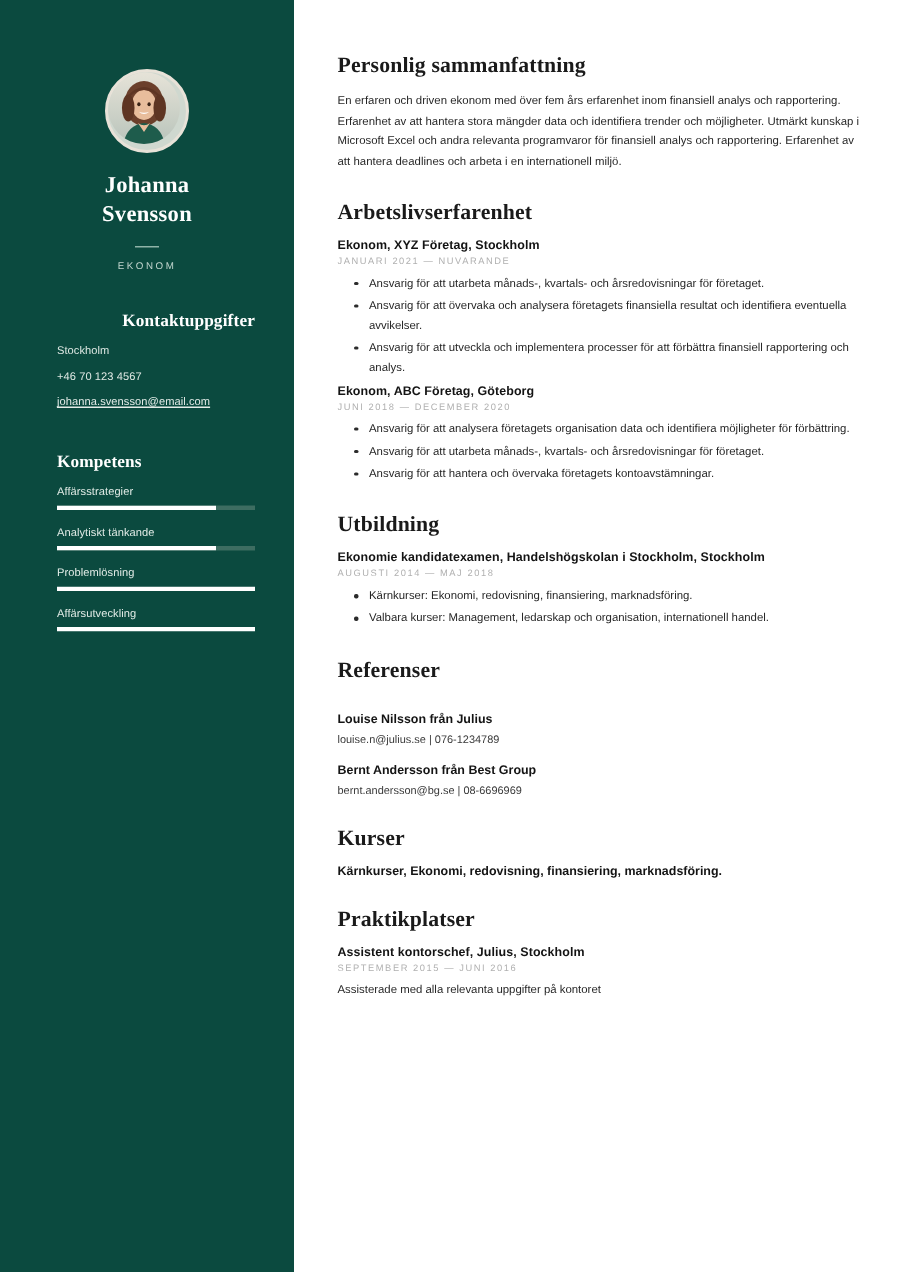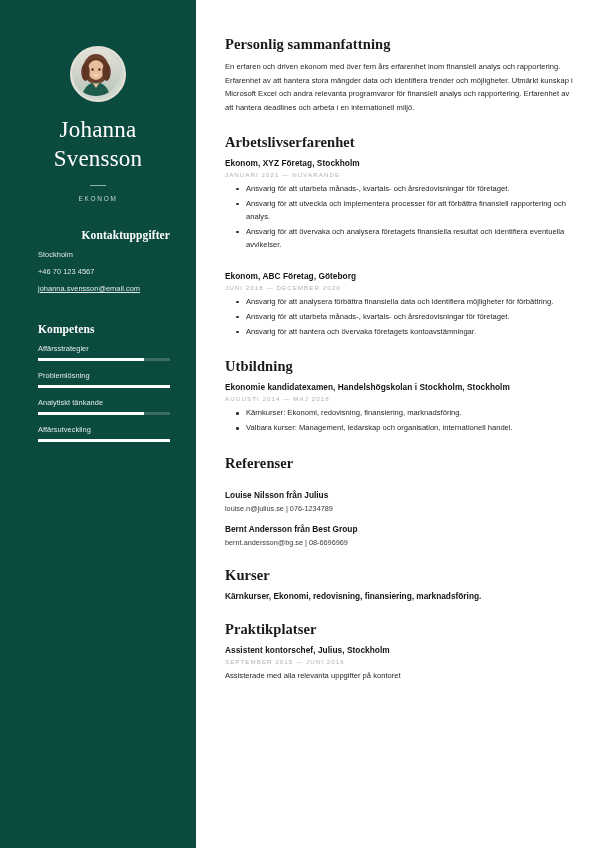--- a/index.html
+++ b/index.html
@@ -44,22 +44,22 @@
     border: 2px solid #e8e2d8;
     overflow: hidden;
     position: relative;
     background: #cfd8cf;
   }
   .avatar svg { display: block; }
 
   .name {
     text-align: center;
     font-family: "Liberation Serif", serif;
-    font-size: 23px;
-    font-weight: 400;
+    font-size: 15px;
+    font-weight: 700;
     line-height: 1.28;
     margin-top: 13px;
     letter-spacing: .2px;
     color: #ffffff;
   }
   .divider-sm {
     width: 16px;
     height: 1px;
     background: #8fb3a8;
     margin: 11px auto 0 auto;
@@ -137,21 +137,21 @@
   .sec + .sec .sec-title { margin-top: 20px; }
 
   .body-text {
     font-size: 7.6px;
     line-height: 1.78;
     color: #262626;
     margin: 0;
     letter-spacing: .02px;
   }
 
-  .entry { margin-top: 20px; }
+  .entry { margin-top: 4px; }
   .entry:first-of-type { margin-top: 2px; }
   .entry-title {
     font-size: 8.3px;
     font-weight: 700;
     color: #141414;
     margin: 0 0 3px 0;
     letter-spacing: .05px;
   }
   .entry-date {
     font-size: 6.2px;
@@ -262,29 +262,29 @@
 
       <h2 class="side-h skills">Kompetens</h2>
 
       <div class="skill">
         <div class="skill-label">Affärsstrategier</div>
         <div class="skill-track">
           <div class="skill-fill" style="width: 80%;"></div>
         </div>
       </div>
       <div class="skill">
+        <div class="skill-label">Analytiskt tänkande</div>
+        <div class="skill-track">
+          <div class="skill-fill" style="width: 80%;"></div>
+        </div>
+      </div>
+      <div class="skill">
         <div class="skill-label">Problemlösning</div>
         <div class="skill-track">
           <div class="skill-fill" style="width: 100%;"></div>
-        </div>
-      </div>
-      <div class="skill">
-        <div class="skill-label">Analytiskt tänkande</div>
-        <div class="skill-track">
-          <div class="skill-fill" style="width: 80%;"></div>
         </div>
       </div>
       <div class="skill">
         <div class="skill-label">Affärsutveckling</div>
         <div class="skill-track">
           <div class="skill-fill" style="width: 100%;"></div>
         </div>
       </div>
     </div>
   </aside>
@@ -297,30 +297,30 @@
     </section>
 
     <section class="sec">
       <h1 class="sec-title">Arbetslivserfarenhet</h1>
 
       <div class="entry">
         <div class="entry-title">Ekonom, XYZ Företag, Stockholm</div>
         <div class="entry-date">JANUARI 2021 — NUVARANDE</div>
         <ul class="bullets">
           <li>Ansvarig för att utarbeta månads-, kvartals- och årsredovisningar för företaget.</li>
+          <li>Ansvarig för att övervaka och analysera företagets finansiella resultat och identifiera eventuella avvikelser.</li>
           <li>Ansvarig för att utveckla och implementera processer för att förbättra finansiell rapportering och analys.</li>
-          <li>Ansvarig för att övervaka och analysera företagets finansiella resultat och identifiera eventuella avvikelser.</li>
         </ul>
       </div>
 
       <div class="entry">
         <div class="entry-title">Ekonom, ABC Företag, Göteborg</div>
         <div class="entry-date">JUNI 2018 — DECEMBER 2020</div>
         <ul class="bullets">
-          <li>Ansvarig för att analysera förbättra finansiella data och identifiera möjligheter för förbättring.</li>
+          <li>Ansvarig för att analysera företagets organisation data och identifiera möjligheter för förbättring.</li>
           <li>Ansvarig för att utarbeta månads-, kvartals- och årsredovisningar för företaget.</li>
           <li>Ansvarig för att hantera och övervaka företagets kontoavstämningar.</li>
         </ul>
       </div>
     </section>
 
     <section class="sec">
       <h1 class="sec-title">Utbildning</h1>
       <div class="entry">
         <div class="entry-title">Ekonomie kandidatexamen, Handelshögskolan i Stockholm, Stockholm</div>

